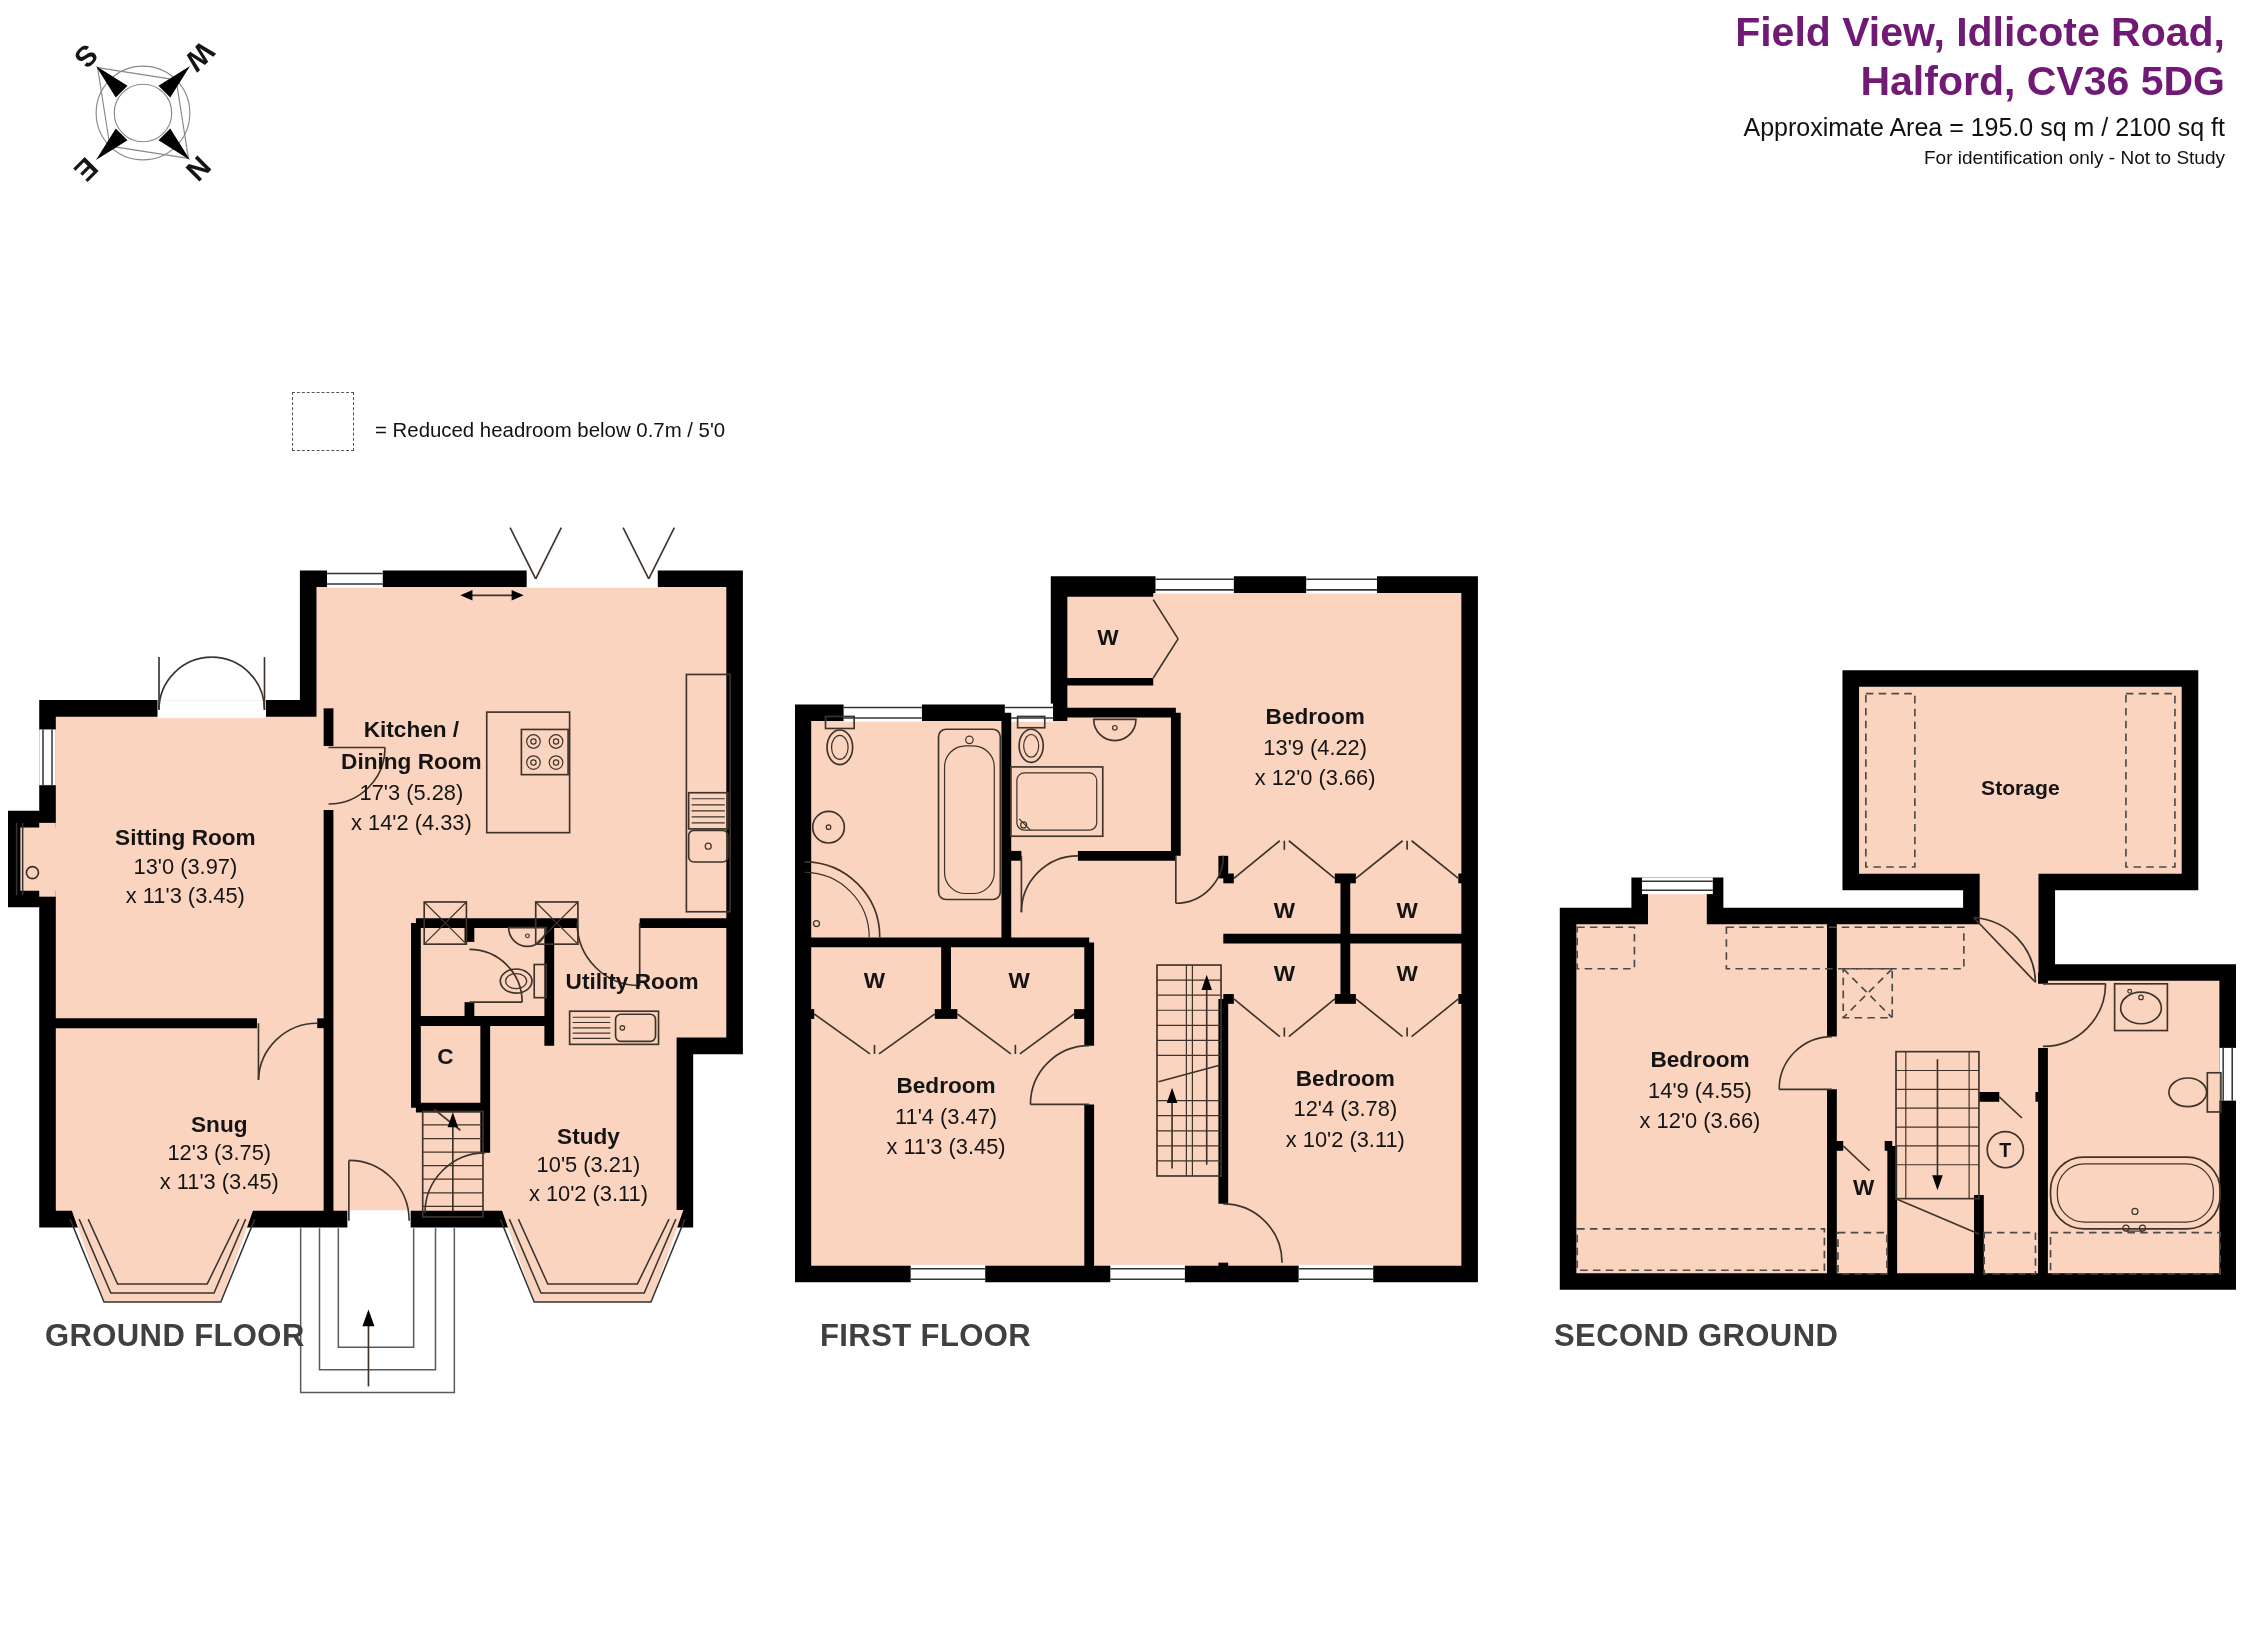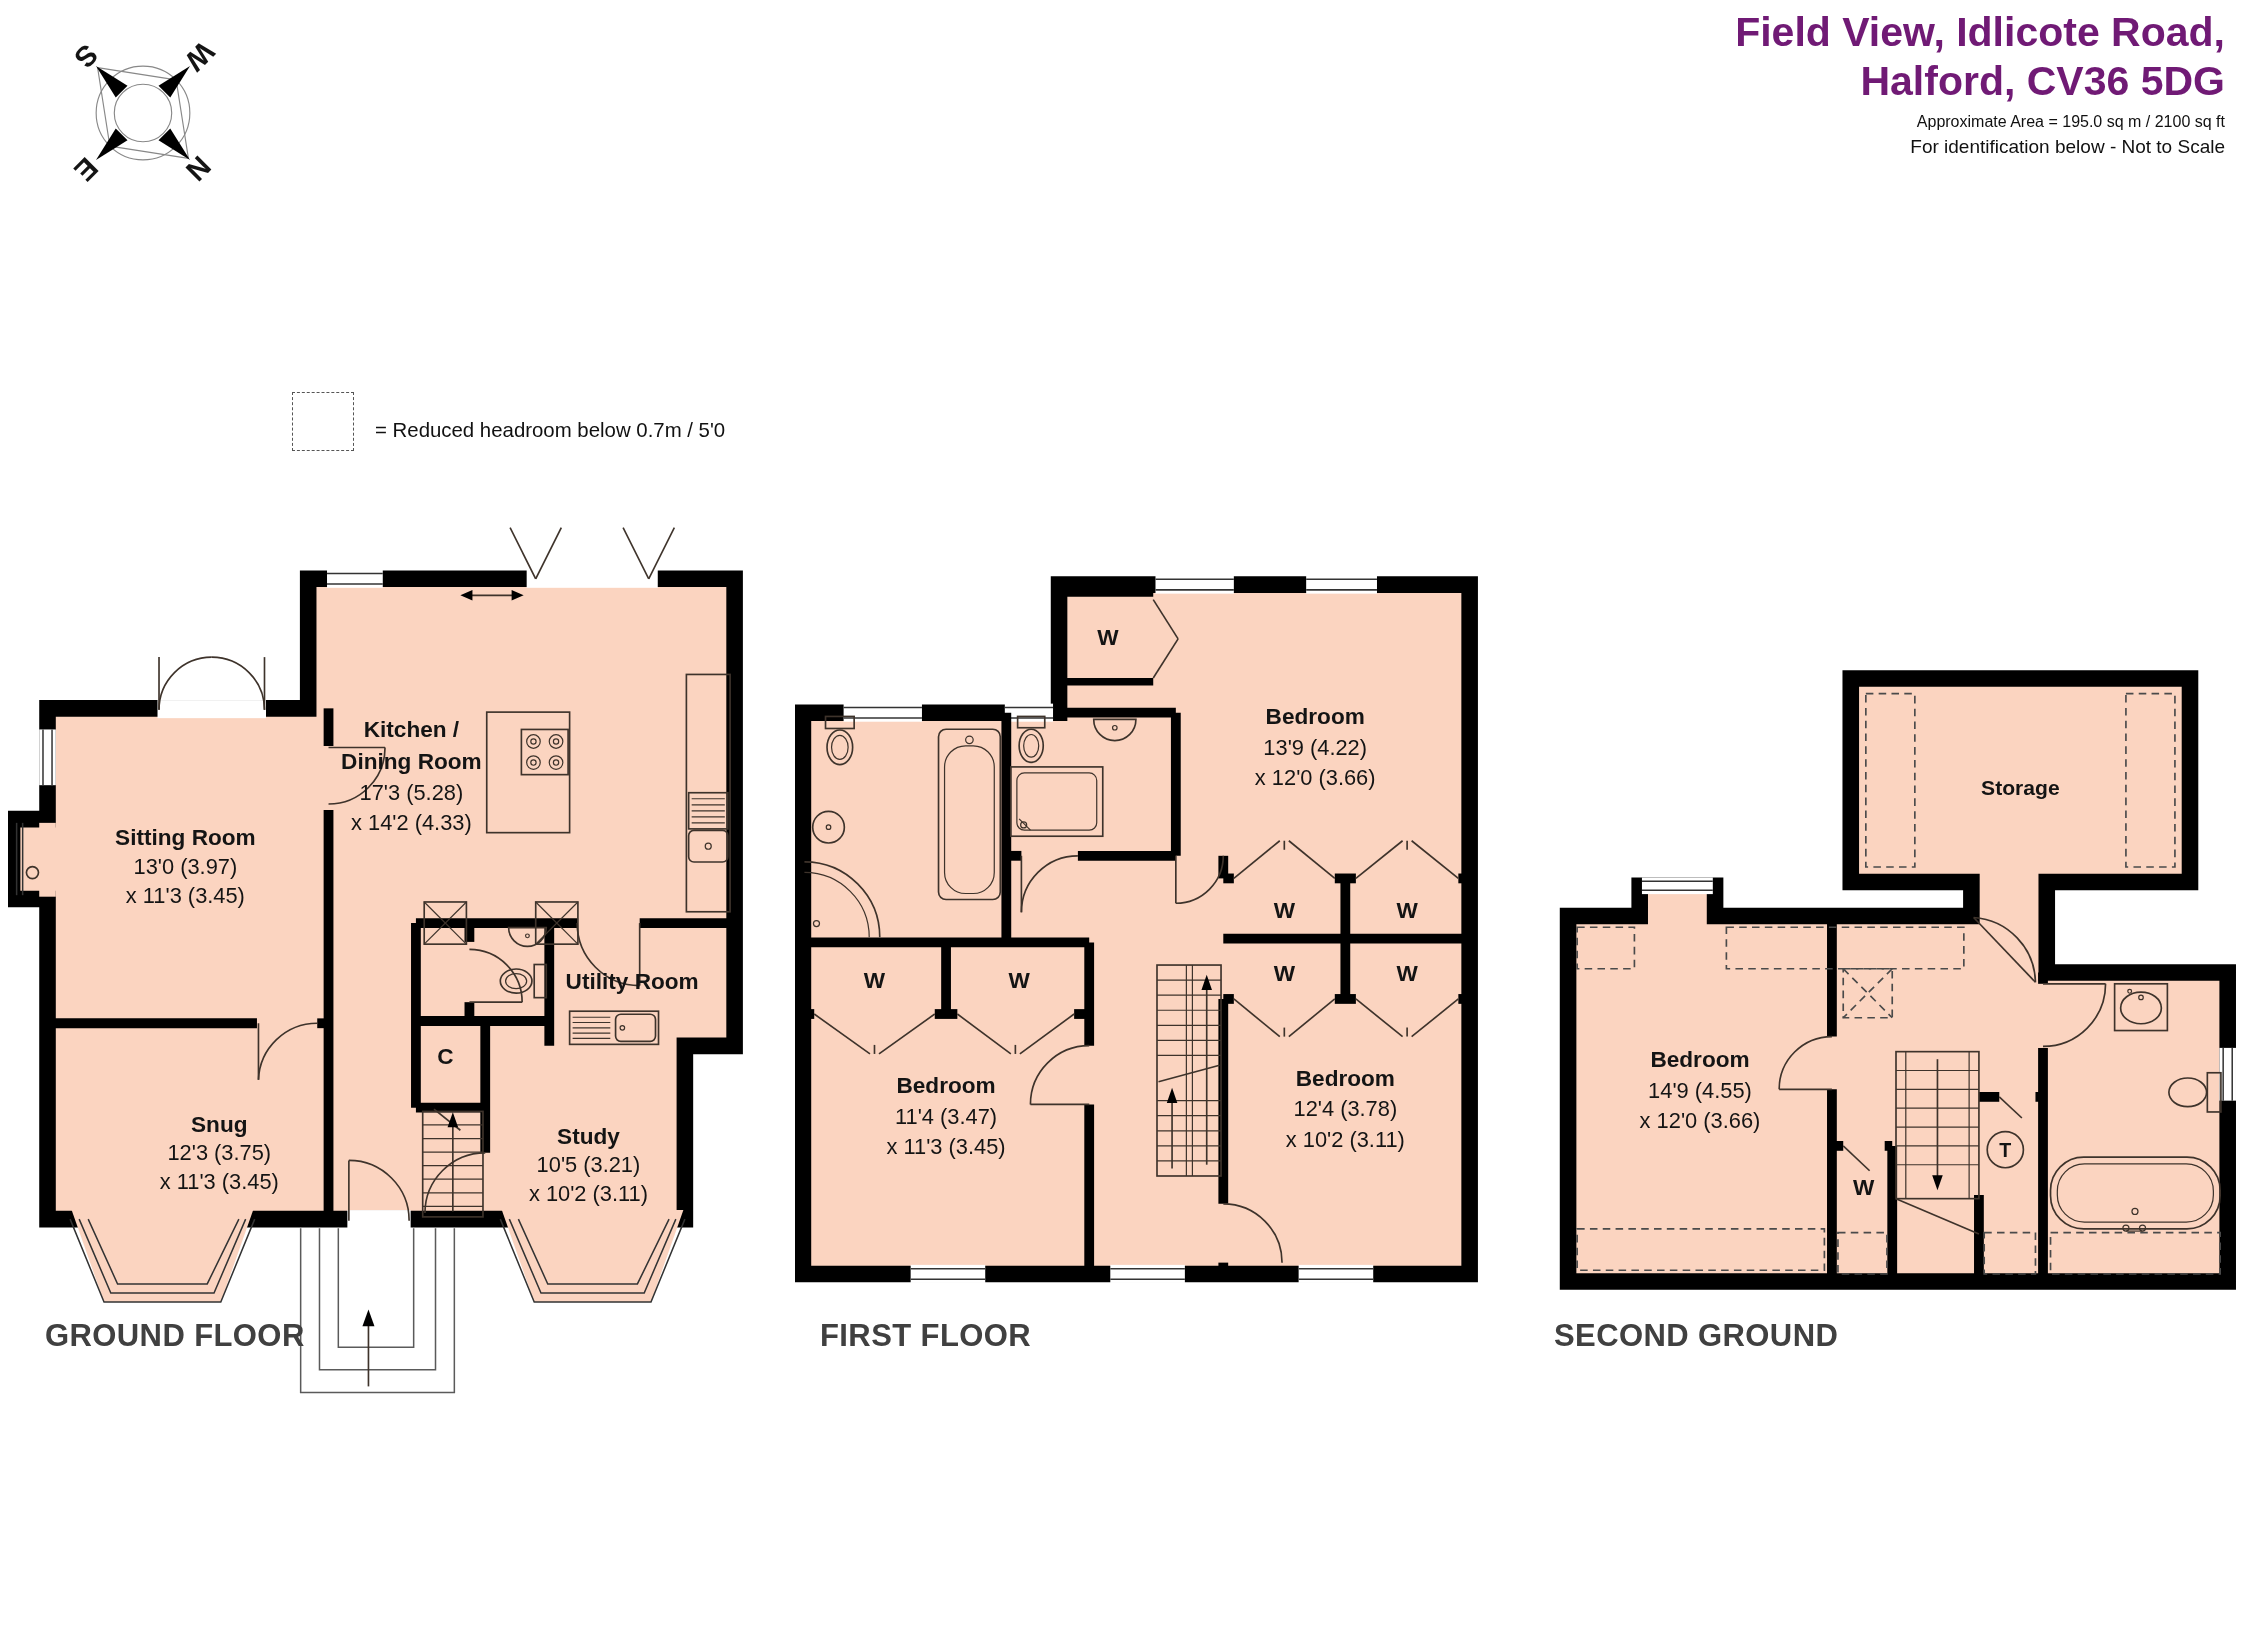--- a/index.html
+++ b/index.html
@@ -2,21 +2,21 @@
 <html style="font-size:12px"><head>
 <meta charset="utf-8">
 <style>
   html,body{margin:0;padding:0;background:#ffffff;}
   body{width:2261px;height:1631px;position:relative;overflow:hidden;
        font-family:"Liberation Sans", sans-serif;color:#111;}
   .abs{position:absolute;}
   
   .titleblock{right:36px;top:7.5px;text-align:right;}
   .title-line{font-size:41px;font-weight:bold;line-height:1.2;color:#701a75;}
-  .area-line{font-size:16px;margin-top:7.5px;color:#111;}
+  .area-line{font-size:25px;margin-top:7.5px;color:#111;}
   .disclaimer-line{font-size:19px;margin-top:4.5px;color:#111;}
   
   .legend-box{left:292px;top:392px;width:60px;height:57px;border:1.5px dashed #555;}
   .legend-text{left:375px;top:419px;font-size:20.4px;}
   
   .floor-label{font-size:31px;font-weight:bold;letter-spacing:0.4px;color:#404040;}
   
   svg text{font-family:"Liberation Sans", sans-serif;fill:#141414;}
   .room-name{font-size:30px;font-weight:bold;}
   .room-dim{font-size:29px;font-weight:normal;}
@@ -35,21 +35,21 @@
   .blackfill{fill:#000;}
   .compassline{stroke:#888;stroke-width:1.5;fill:none;}
 </style>
 </head>
 <body>
 
 <div class="abs titleblock">
   <div class="title-line">Field View, Idlicote Road,</div>
   <div class="title-line">Halford, CV36 5DG</div>
   <div class="area-line">Approximate Area = 195.0 sq m / 2100 sq ft</div>
-  <div class="disclaimer-line">For identification below - Not to Scale</div>
+  <div class="disclaimer-line">For identification only - Not to Study</div>
 </div>
 
 <svg class="abs" style="left:41px;top:11.3px" width="204" height="204" viewBox="0 0 270 270">
   <g transform="translate(135,135) rotate(135)">
     <circle r="62" class="compassline"></circle>
     <circle r="38" class="compassline"></circle>
     <line x1="0" y1="-85" x2="62" y2="0" class="compassline"></line>
     <line x1="62" y1="0" x2="0" y2="85" class="compassline"></line>
     <line x1="0" y1="85" x2="-62" y2="0" class="compassline"></line>
     <line x1="-62" y1="0" x2="0" y2="-85" class="compassline"></line>

